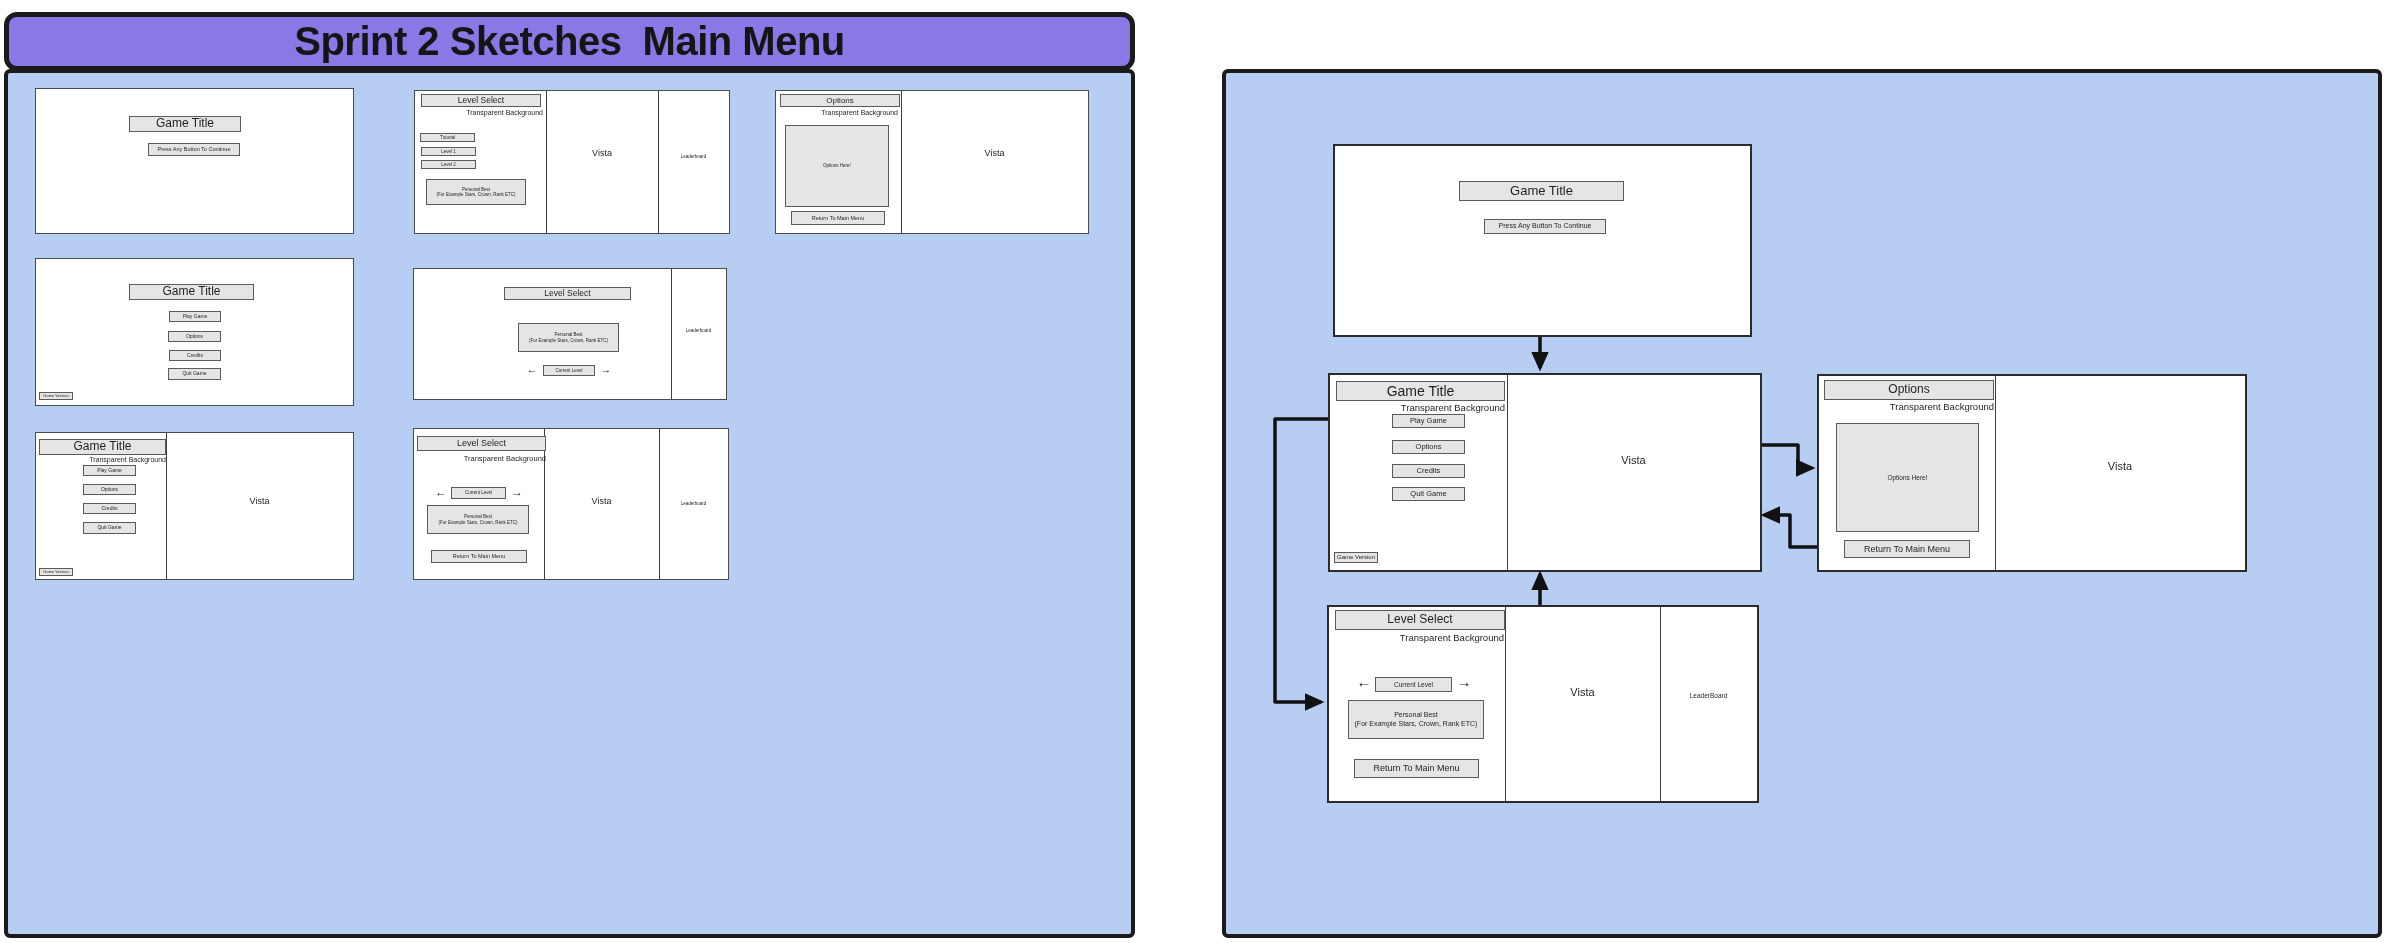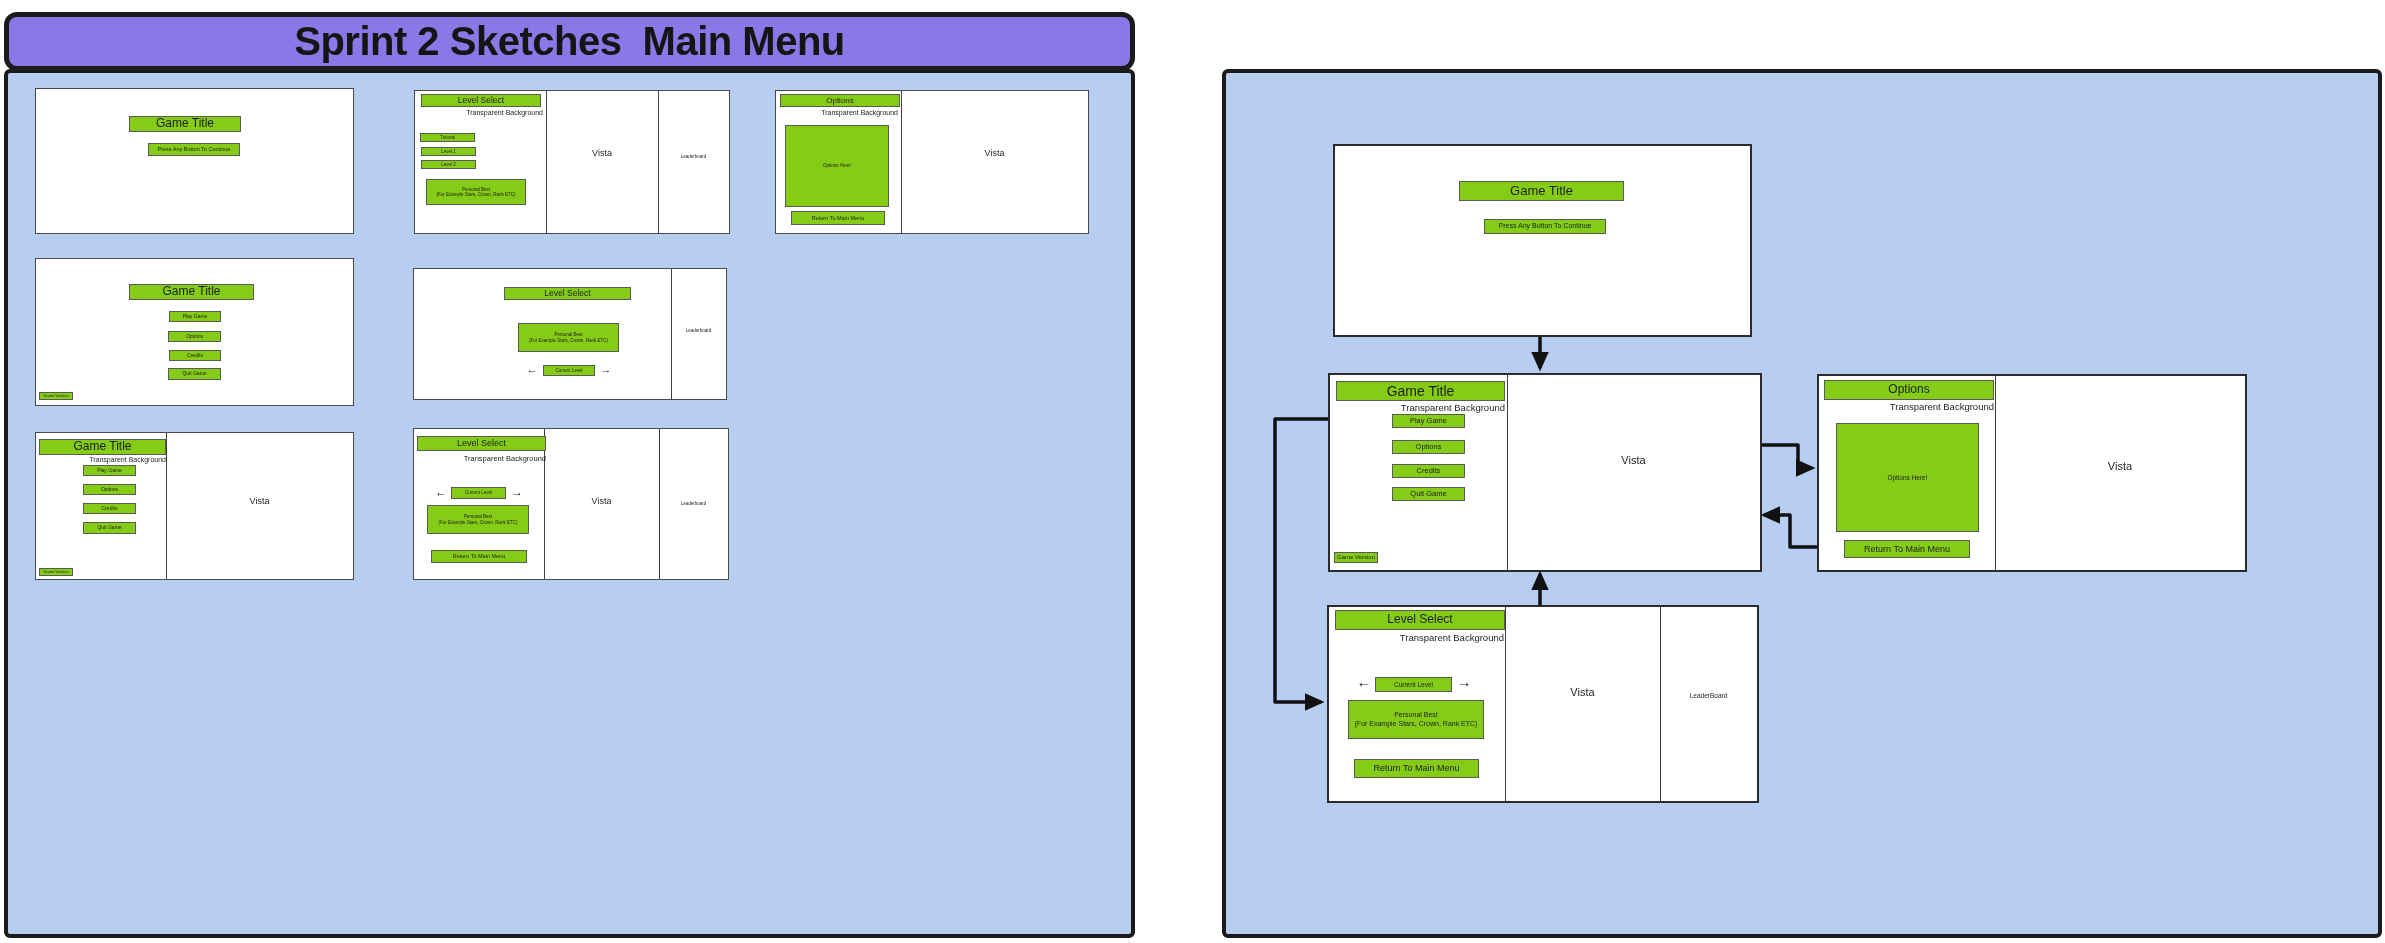--- a/index.html
+++ b/index.html
@@ -7,21 +7,21 @@
          font-family:"Liberation Sans",sans-serif;overflow:hidden;}
   .panel{position:absolute;}
   .panel-header{position:absolute;left:0;right:0;top:0;height:49px;
     background:#8879E7;border:5px solid #1b1b1b;border-radius:13px;
     display:flex;align-items:center;justify-content:center;
     font-size:40px;font-weight:700;color:#151515;white-space:pre;letter-spacing:-0.5px;margin-top:6px;}
   .panel-body{position:absolute;left:0;right:0;top:63px;bottom:0;
     background:#B7CEF2;border:4px solid #1b1b1b;border-radius:6px;}
   .sketch{position:absolute;background:#fff;border:1px solid #4a4a4a;color:#202020;}
   .screen{position:absolute;background:#fff;border:2px solid #2b2b2b;color:#1b1b1b;}
-  .box{position:absolute;background:#84cc16;border:1px solid #5a5a5a;
+  .box{position:absolute;background:#e5e5e5;border:1px solid #5a5a5a;
     display:flex;align-items:center;justify-content:center;text-align:center;
     color:#1f1f1f;line-height:1.15;box-sizing:border-box;}
   .lab{position:absolute;display:flex;align-items:center;justify-content:center;
     text-align:center;color:#1f1f1f;line-height:1.15;box-sizing:border-box;}
   .lab.right{justify-content:flex-end;text-align:right;}
   .vdiv{position:absolute;top:0;bottom:0;width:0;border-left:1.5px solid #3f3f3f;}
   .glyph{position:absolute;display:flex;align-items:center;justify-content:center;
     color:#1f1f1f;font-weight:400;}
   svg.flow{position:absolute;left:0;top:0;pointer-events:none;}
 </style>

